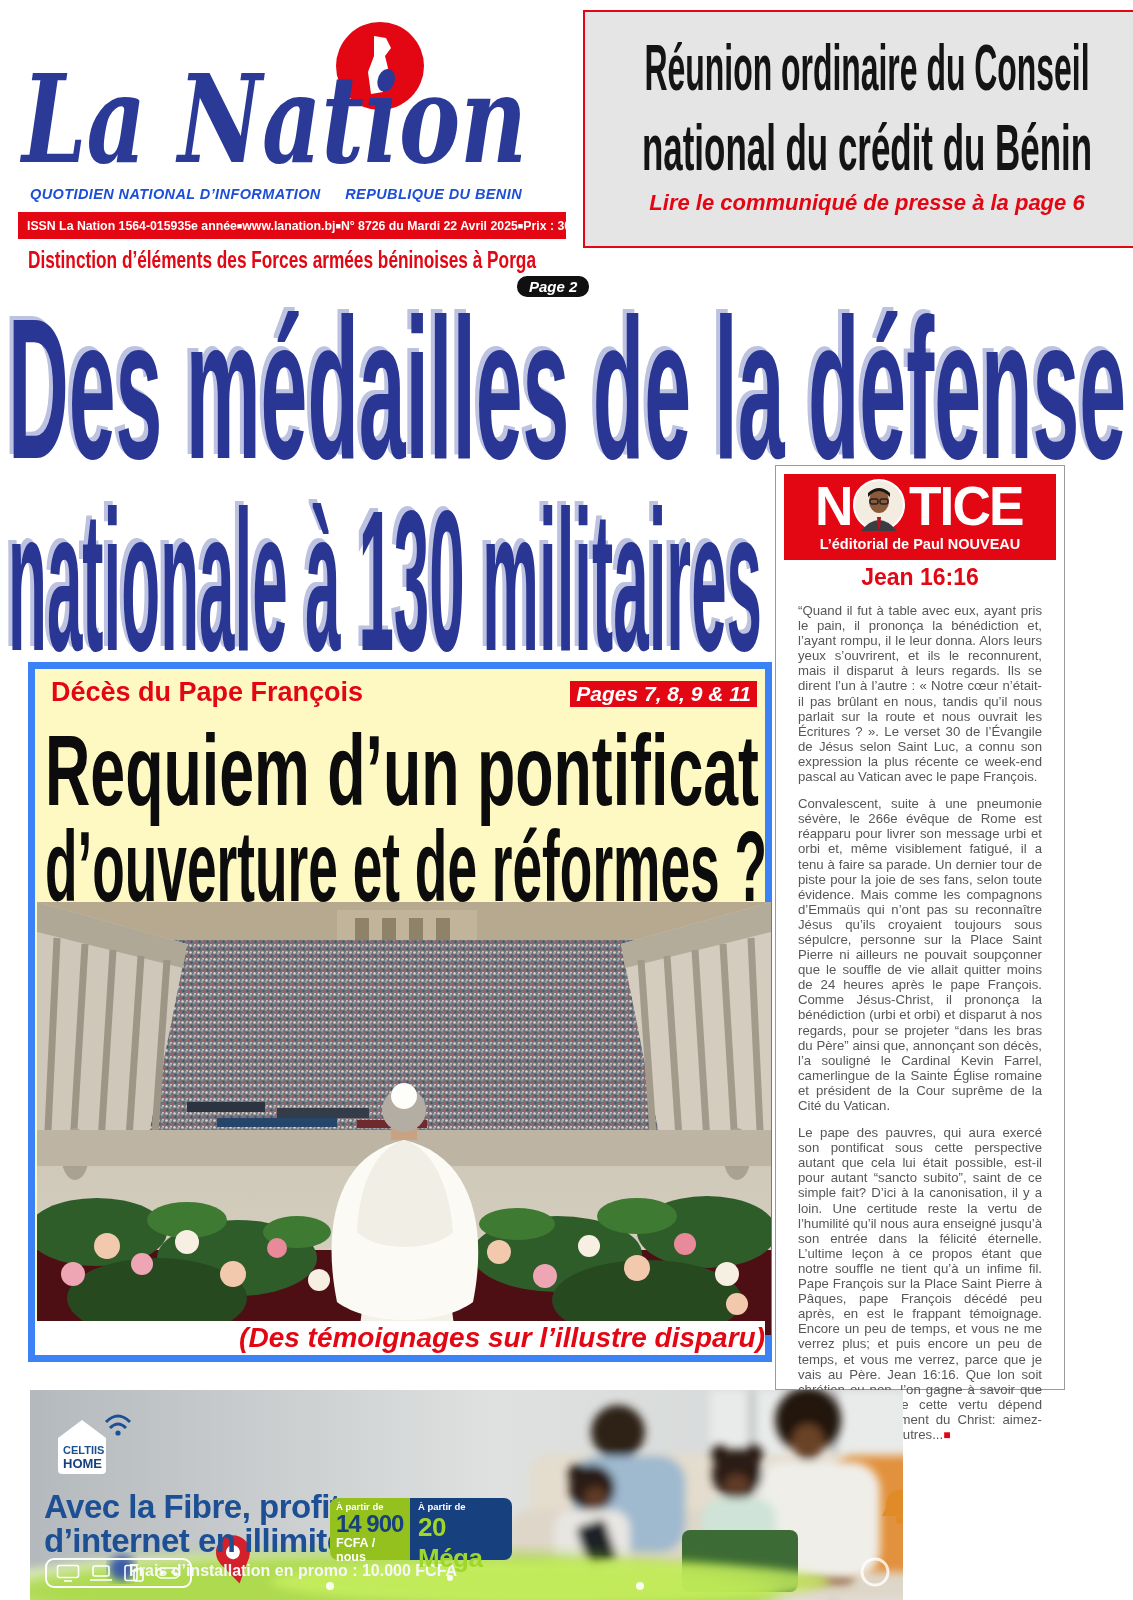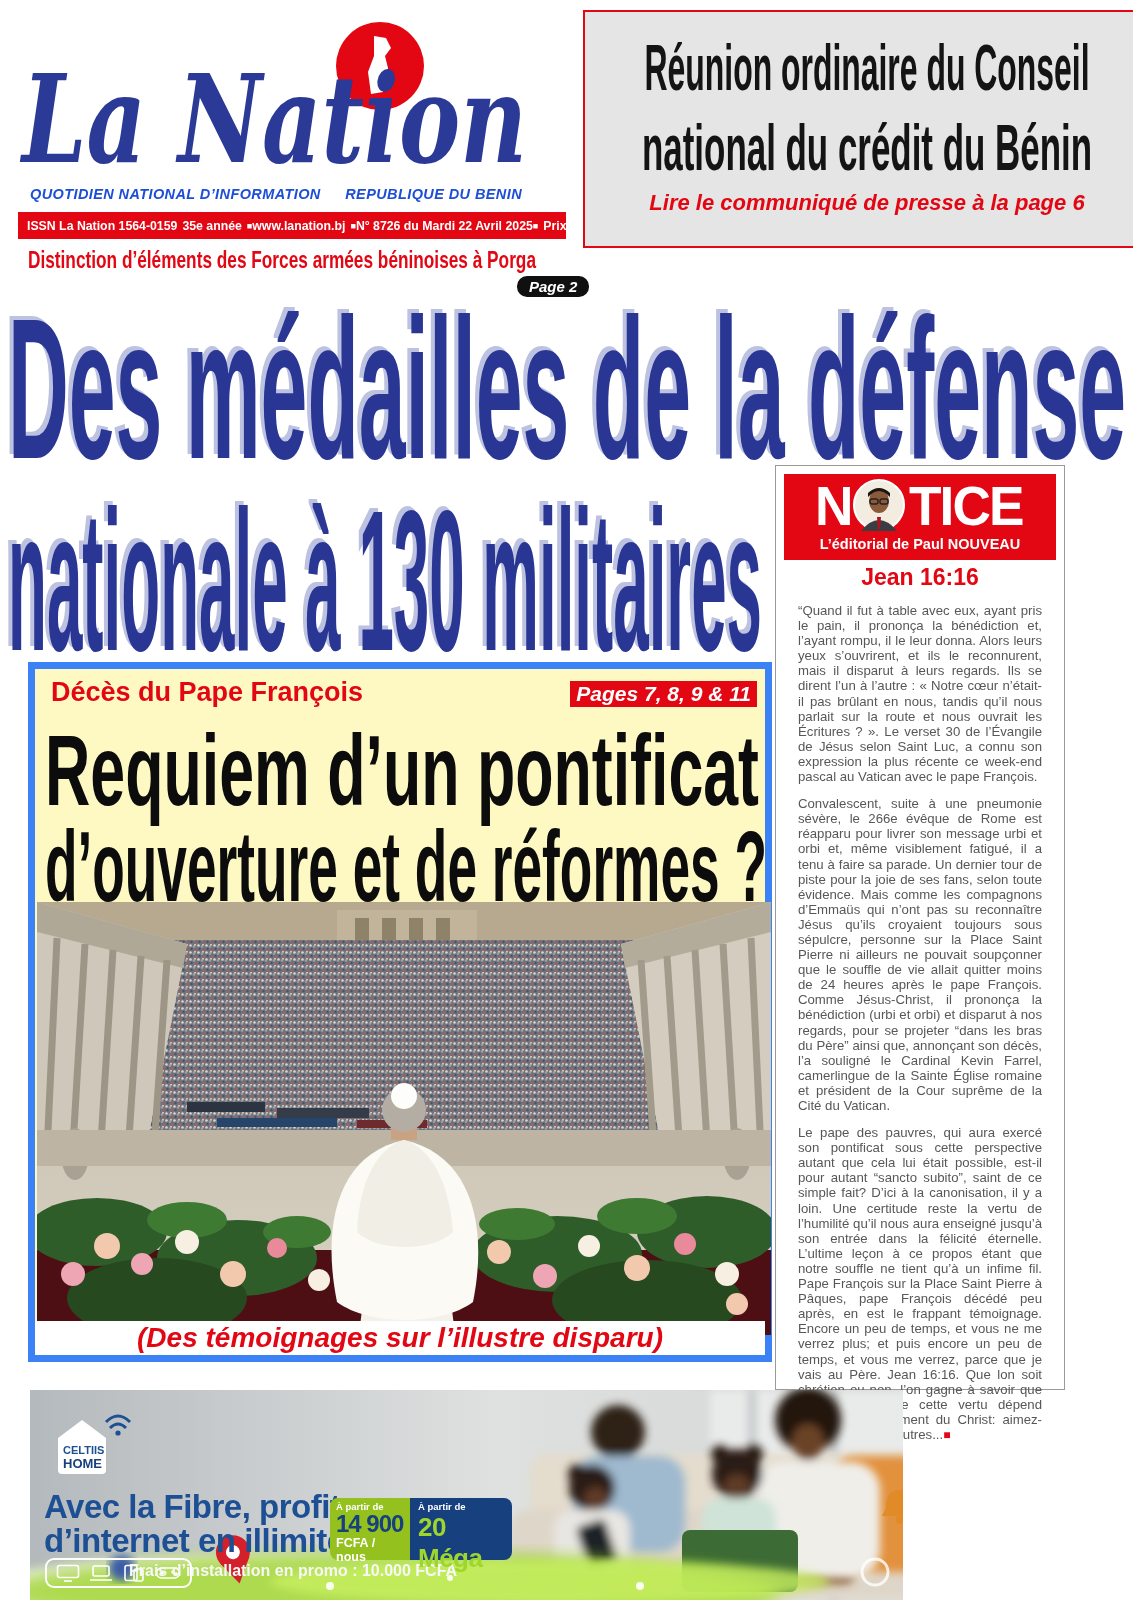--- a/index.html
+++ b/index.html
@@ -8,21 +8,21 @@
   .abs { position:absolute; }
 
   
   #logo-svg { left:12px; top:10px; }
   .logo-text { font-family:"DejaVu Serif", serif; font-style:italic; font-weight:700; fill:#2b3a96; }
   #taglines { left:30px; top:186px; width:492px; display:flex; justify-content:space-between;
               font-size:14.5px; font-weight:700; font-style:italic; color:#1d4ed8; letter-spacing:.4px; }
   #issn-bar { left:18px; top:212px; width:548px; height:27px; background:#e30613; color:#fff;
               display:flex; align-items:center; justify-content:space-between; padding:0 9px;
               font-size:12.3px; font-weight:700; white-space:nowrap; }
-  #issn-bar .grp { display:flex; gap:5px; align-items:center; }
+  #issn-bar .grp { display:flex; align-items:center; }
   .sq { font-size:9px; }
 
   
   #announce { left:583px; top:10px; width:568px; height:238px; border:2px solid #e30613; background:#e5e5e5; }
   #announce svg { display:block; margin:10px auto 0; }
   .h-box { font-family:"Liberation Sans", sans-serif; font-weight:700; fill:#141414; }
   #announce-cta { width:100%; text-align:center; margin-top:8px; color:#e30613;
                   font-size:22px; font-weight:700; font-style:italic; }
 
   
@@ -36,21 +36,21 @@
 
   
   #pope-box { left:28px; top:662px; width:744px; height:700px; border:7px solid #3b82f6; background:#fef9c3; }
   #pope-kicker { position:absolute; left:16px; top:8px; color:#e30613; font-size:27px; font-weight:700; }
   #pope-pages { position:absolute; right:8px; top:12px; background:#e30613; color:#fff;
                 font-size:21px; font-weight:700; font-style:italic; padding:1px 6px; }
   #pope-headline { position:absolute; left:2px; top:44px; }
   .h-black { font-weight:700; fill:#0c0c0c; }
   #pope-photo { position:absolute; left:2px; top:233px; }
   #pope-caption { position:absolute; left:0; bottom:0; width:100%; height:34px; background:#fff;
-                  text-align:center; color:#e30613; font-size:28px; font-weight:700; font-style:italic; line-height:34px; }
+                  text-align:right; color:#e30613; font-size:28px; font-weight:700; font-style:italic; line-height:34px; }
 
   
   #edit-box { left:775px; top:465px; width:290px; height:925px; border:1px solid #9a9a9a; background:#fff; }
   #notice-head { margin:8px 8px 4px; background:#e30613; height:86px; color:#fff; text-align:center; padding-top:2px; }
   #notice-title { display:flex; align-items:center; justify-content:center; gap:1px; height:58px; }
   #notice-title .bigN { font-size:56px; font-weight:700; letter-spacing:-2px; transform:scaleX(.95); }
   #notice-byline { font-size:14.5px; font-weight:700; margin-top:2px; }
   #edit-title { text-align:center; color:#e30613; font-size:23px; font-weight:700; margin:4px 0 3px; }
   #edit-text { padding:0 10px; font-size:13.2px; line-height:15.1px; text-align:justify; color:#57575a; }
   #edit-text p { margin:12px; }

